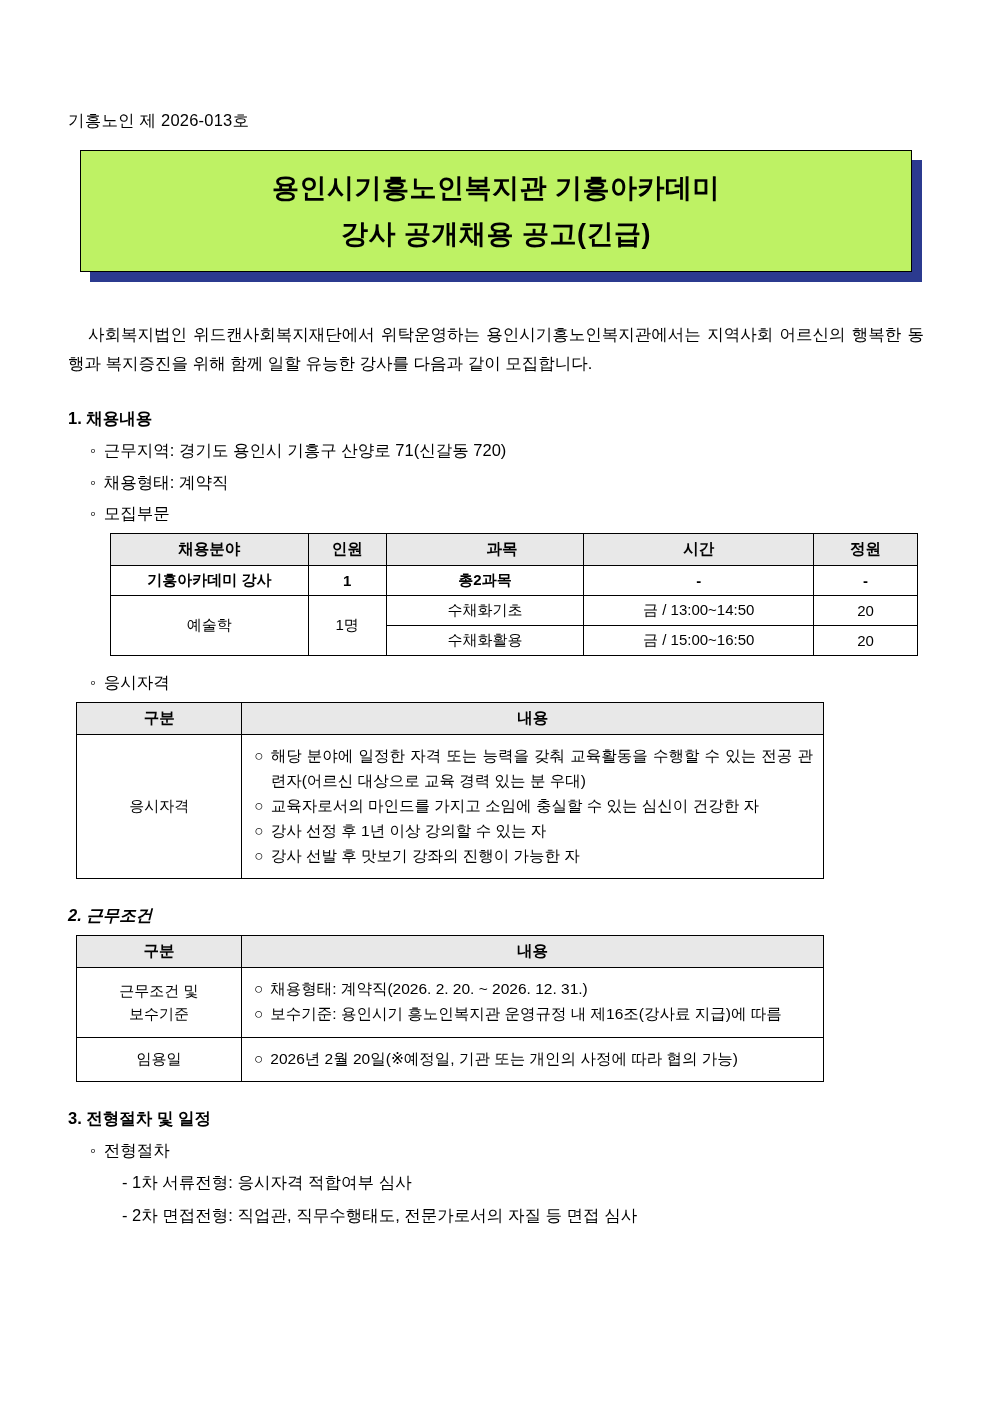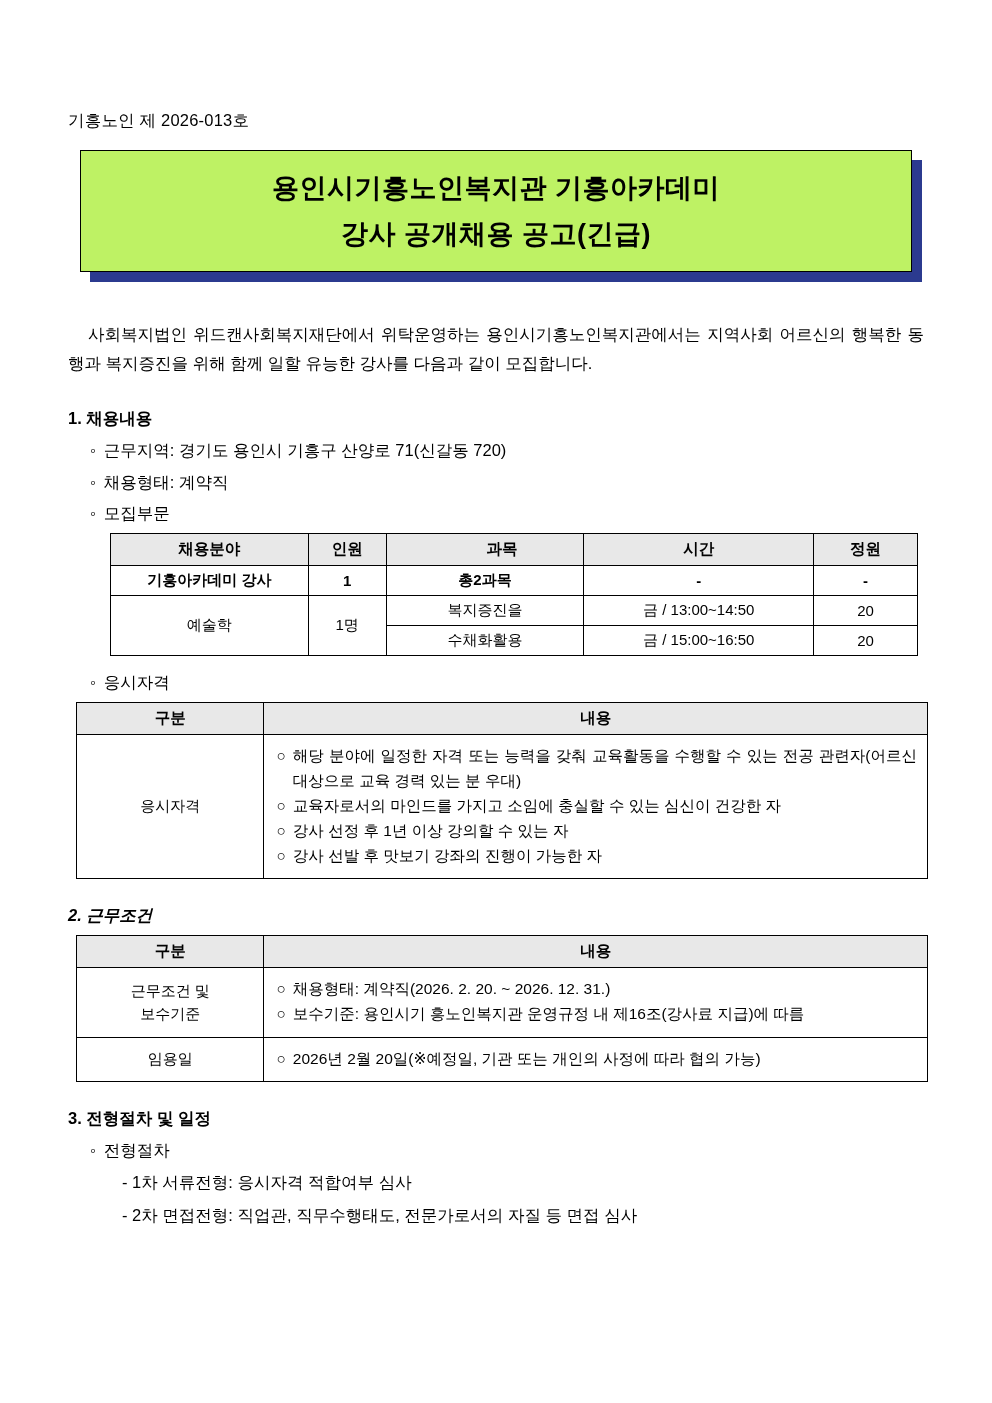--- a/index.html
+++ b/index.html
@@ -101,21 +101,21 @@
     font-weight: bold;
     font-size: 15.5px;
   }
   .t1 { width: 808px; border-radius: 6px; }
   .t1 .c1 { width: 198px; }
   .t1 .c2 { width: 78px; }
   .t1 .c3 { width: 198px; padding-left: 40px; }
   .t1 .c4 { width: 230px; }
   .t1 .c5 { width: 104px; }
   .row-bold td { font-weight: bold; }
-  .t2 { width: 852px; margin-left: 8px; }
+  .t2 { width: 748px; margin-left: 8px; }
   .t2 .h1 { width: 178px; }
   .t2 .h2 { width: 630px; }
   .t2 td.left {
     text-align: left;
     padding: 8px 10px 10px 12px;
     line-height: 1.62;
     font-size: 15.5px;
   }
   .t2 td.left .li {
     display: flex;
@@ -170,21 +170,21 @@
       <tr class="row-bold">
         <td>기흥아카데미 강사</td>
         <td>1</td>
         <td>총2과목</td>
         <td>-</td>
         <td>-</td>
       </tr>
       <tr>
         <td rowspan="2">예술학</td>
         <td rowspan="2">1명</td>
-        <td>복지증진을</td>
+        <td>수채화기초</td>
         <td>금 / 13:00~14:50</td>
         <td>20</td>
       </tr>
       <tr>
         <td>수채화활용</td>
         <td>금 / 15:00~16:50</td>
         <td>20</td>
       </tr>
     </tbody>
   </table>

